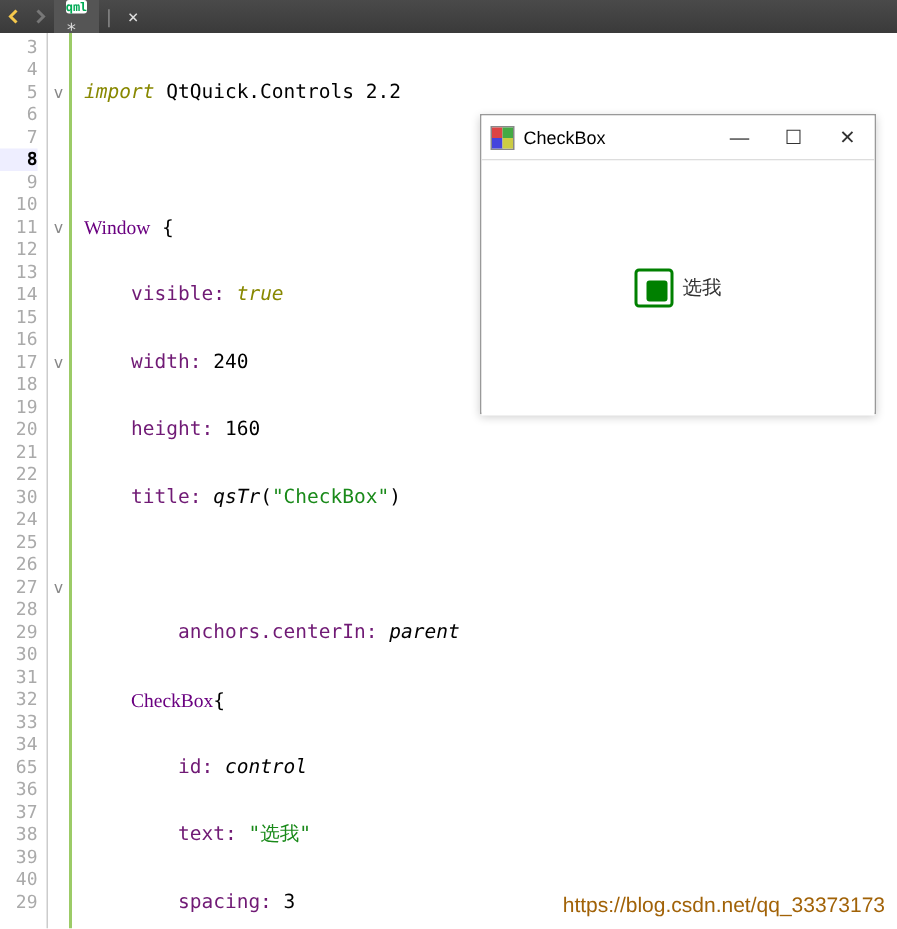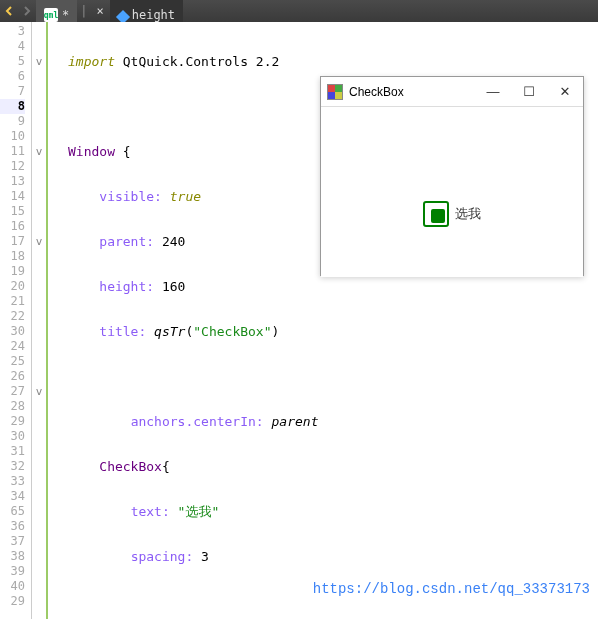--- a/index.html
+++ b/index.html
@@ -13,21 +13,21 @@
   }
   .tabbar {
     height: 22px;
     background: linear-gradient(#4a4a4a, #3a3a3a);
     display: flex; align-items: center;
     color: #ddd;
     font-size: 12px;
   }
   .nav { display:flex; align-items:center; padding:0 4px; gap:2px; }
   .nav svg { display:block; }
-  .tab { display:flex; align-items:flex-end; gap:4px; padding: 0 8px; height:100%; }
+  .tab { display:flex; align-items:flex-start; gap:4px; padding: 0 8px; height:100%;flex-direction:column; }
   .tab.active1 { background:#555; }
   .tab.active2 { background:#333; }
   .tab-sep { color:#888; padding:0 3px;}
   .file-icon { width:14px; height:14px; background:#fff; border-radius:2px; display:inline-flex; align-items:center; justify-content:center; font-size:8px; color:#0a5; font-weight:bold; }
   .diamond { width:10px; height:10px; background:#4aa3ff; transform:rotate(45deg); }
   .editor { display:flex; height:597px; }
   .gutter {
     width: 32px;
     background: #fff;
     color: #aaa;
@@ -52,29 +52,29 @@
   .foldcol div { height:15px; }
   .codearea {
     position:relative;
     flex:1;
     background:#fff;
     padding-top:2px;
     line-height:15px;
     white-space:pre;
     border-left: 2px solid #9ccb67;
   }
-  .codearea .line { height:15px; padding-left:20px; }
+  .codearea .line { height:15px; padding-left:8px; }
   .kw { color:#888800; font-style:italic; }
-  .typ { color:#6a0080; }
-  .prop { color:#8b5cf6; }
+  .typ { color:#6a0080;font-family:Liberation Serif, serif; }
+  .prop { color:#701a75; }
   .str { color:#1a8a1a; }
   .ital { font-style:italic; }
   .watermark {
-    position:absolute; right:8px; bottom:22px;
-    color:#3b82f6; font-size:14px; font-family:Liberation Mono, monospace;
+    position:absolute; right:8px; bottom:8px;
+    color:#a16207; font-size:14px; font-family:Liberation Sans, sans-serif;
   }
   
   .appwin {
     position:absolute;
     left: 320px; top: 76px;
     width: 264px; height: 200px;
     background:#f0f0f0;
     border:1px solid #999;
     box-shadow: 0 2px 6px rgba(0,0,0,.2);
     font-family: Arial, sans-serif;
@@ -82,21 +82,21 @@
   .appwin .titlebar {
     height:30px; background:#fff; border-bottom:1px solid #ddd;
     display:flex; align-items:center;
     font-size:12px;
   }
   .titlebar .icn { width:16px;height:16px;border:1px solid #888;margin:0 6px;display:flex;flex-wrap:wrap;}
   .titlebar .icn span{width:50%;height:50%;}
   .titlebar .ttl { flex:1; }
   .titlebar .btn { width:36px;height:100%;display:flex;align-items:center;justify-content:center;color:#333;font-size:13px;}
   .appwin .client { height:170px; background:#fff; position:relative; }
-  .cb { position:absolute; left:50%; top:50%; transform:translate(-50%,-50%); display:flex; align-items:center; gap:6px;margin-top:22px;}
+  .cb { position:absolute; left:50%; top:50%; transform:translate(-50%,-50%); display:flex; align-items:center; gap:6px;}
   .cb .outer { width:26px;height:26px;border:2px solid green;border-radius:3px;position:relative;background:#fff;}
   .cb .inner { position:absolute;left:6px;top:6px;width:14px;height:14px;border-radius:2px;background:green;}
   .cb .lbl { font-size:13px; color:#333; }
 </style>
 </head>
 <body>
 
 <div class="tabbar">
   <div class="nav">
     <svg width="10" height="10">
@@ -107,26 +107,20 @@
     <svg width="10" height="10">
         <path d="M3 1 L7 5 L3 9" stroke="#777" stroke-width="2" fill="none"></path>
       </svg>
   </div>
   <div class="tab active1">
     <span class="file-icon">qml</span>
     <span>*</span>
   </div>
   <span class="tab-sep">|</span>
   <span class="close" style="padding:0 6px;">×</span>
-  <div class="tab active2">
-    <span style="display:inline-block;">
-        <span class="diamond" style="display:block;"></span>
-      </span>
-    <span>height</span>
-  </div>
 </div>
 
 <div class="editor">
   <div class="gutter">
     <div class="ln">3</div>
     <div class="ln">4</div>
     <div class="ln">5</div>
     <div class="ln">6</div>
     <div class="ln">7</div>
     <div class="ln cur">8</div>
@@ -202,26 +196,27 @@
       <div></div>
       <div></div>
       <div></div>
       <div></div>
   </div>
   <div class="codearea">
     <div class="line"><span class="kw">import</span> QtQuick.Controls 2.2</div>
     <div class="line"></div>
     <div class="line"><span class="typ">Window</span> {</div>
     <div class="line">    <span class="prop">visible:</span> <span class="kw">true</span></div>
-    <div class="line">    <span class="prop">parent:</span> 240</div>
+    <div class="line">    <span class="prop">width:</span> 240</div>
     <div class="line">    <span class="prop">height:</span> 160</div>
     <div class="line">    <span class="prop">title:</span> <span class="ital">qsTr</span>(<span class="str">"CheckBox"</span>)</div>
     <div class="line"></div>
     <div class="line">        <span class="prop">anchors.centerIn:</span> <span class="ital">parent</span></div>
     <div class="line">    <span class="typ">CheckBox</span>{</div>
+    <div class="line">        <span class="prop">id:</span> <span class="ital">control</span></div>
     <div class="line">        <span class="prop">text:</span> <span class="str">"选我"</span></div>
     <div class="line">        <span class="prop">spacing:</span> 3</div>
     
     
     
     
     
     
     
     

